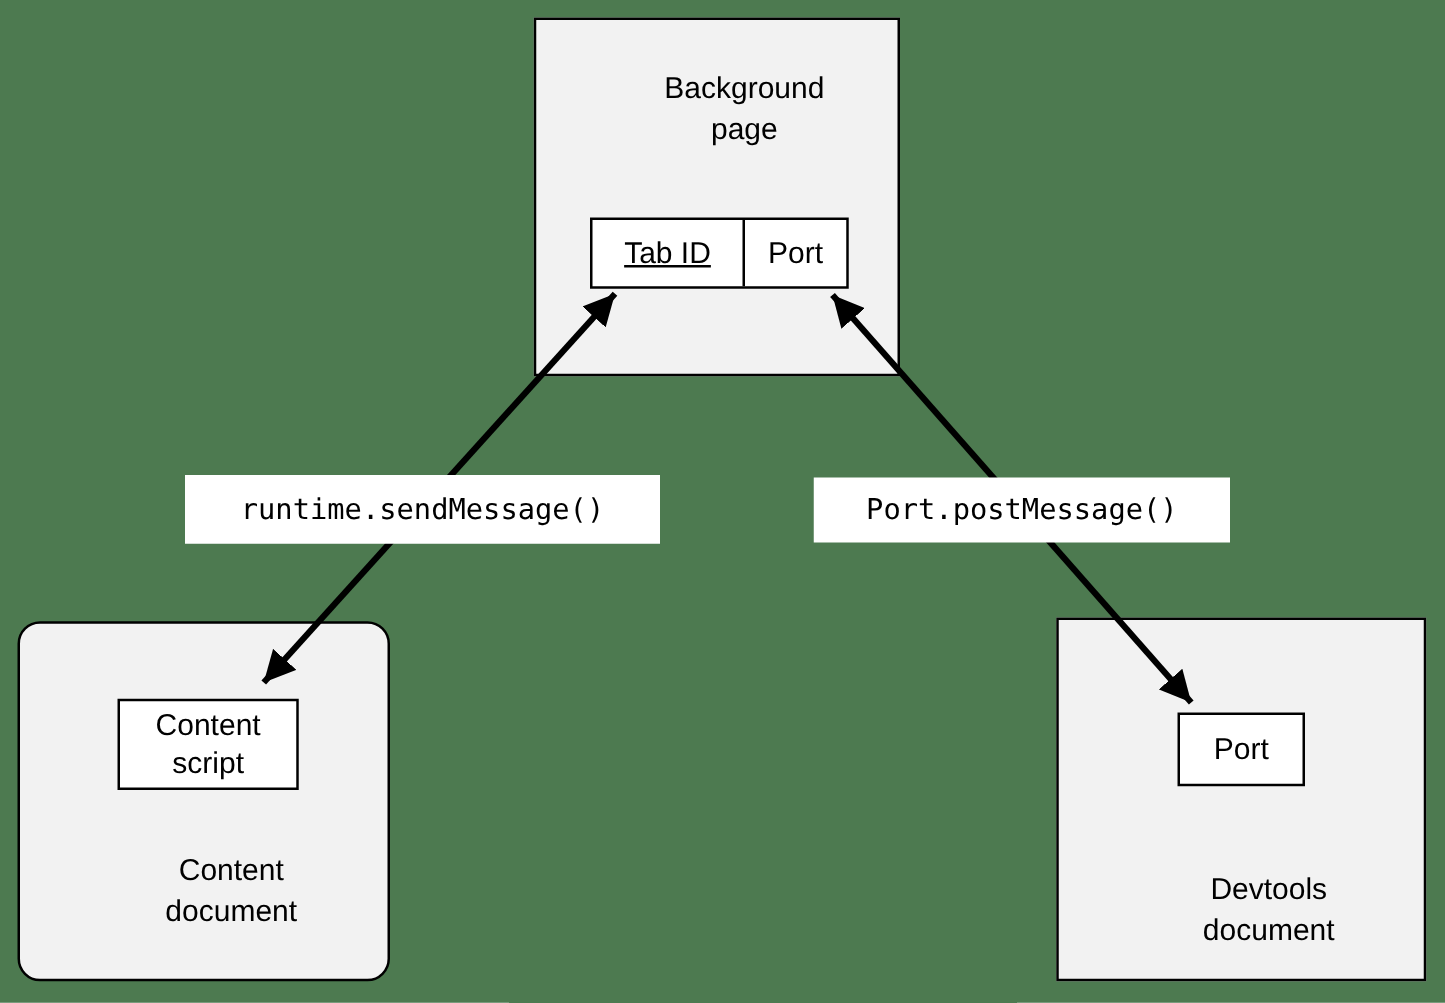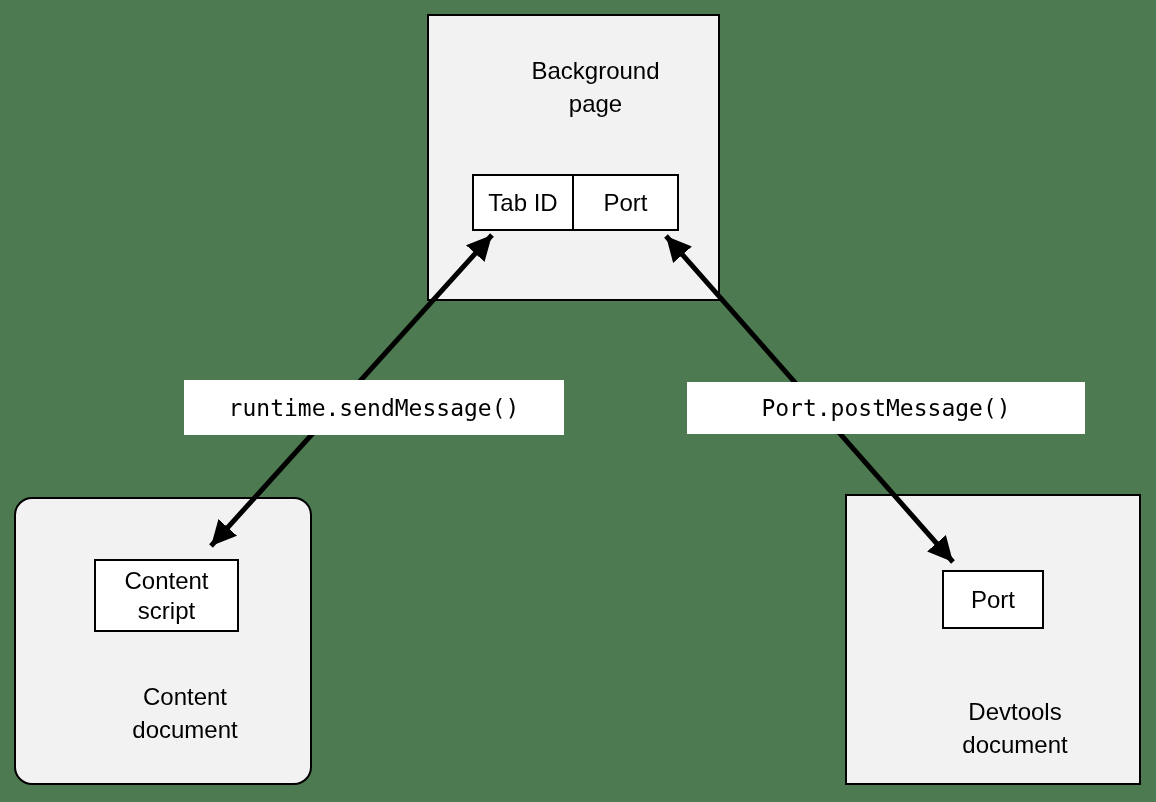--- a/index.html
+++ b/index.html
@@ -34,21 +34,21 @@
     background: var(--inner-box-fill, #ffffff);
     border: 2px solid var(--border, #000000);
     box-sizing: border-box;
     display: flex;
   }
   .cell {
     display: flex; align-items: center; justify-content: center;
     font-size: 24px;
     box-sizing: border-box;
   }
-  .cell-tab { width: 98px; }
+  .cell-tab { width: 120px; text-decoration: underline; }
   .cell-port { flex: 1; border-left: 2px solid var(--border, #000000); }
 
   .content-doc { left: 14px; top: 497px; width: 298px; height: 288px; border-radius: 18px; }
   .devtools-doc { left: 845px; top: 494px; width: 296px; height: 291px; }
 
   .inner-box {
     position: absolute;
     background: var(--inner-box-fill, #ffffff);
     border: 2px solid var(--border, #000000);
     box-sizing: border-box;
@@ -71,24 +71,23 @@
     stroke: var(--arrow, #000000);
     stroke-width: 5;
   }
   .arrow-label {
     position: absolute;
     background: var(--label-background, #ffffff);
     display: flex; align-items: center; justify-content: center;
     font-family: "DejaVu Sans Mono", monospace;
     font-size: 23px;
     white-space: nowrap;
-    margin-left: 36px;
   }
   .label-runtime { left: 148px; top: 380px; width: 380px; height: 55px; }
-  .label-port    { left: 651px; top: 382px; width: 398px; height: 52px; }
+  .label-port    { left: 651px; top: 382px; width: 333px; height: 52px; }
 </style>
 </head>
 <body>
 
 <div class="canvas">
 
   <div class="box bg-page">
     <div class="box-title">Background
 page</div>
     <div class="cell-row">

